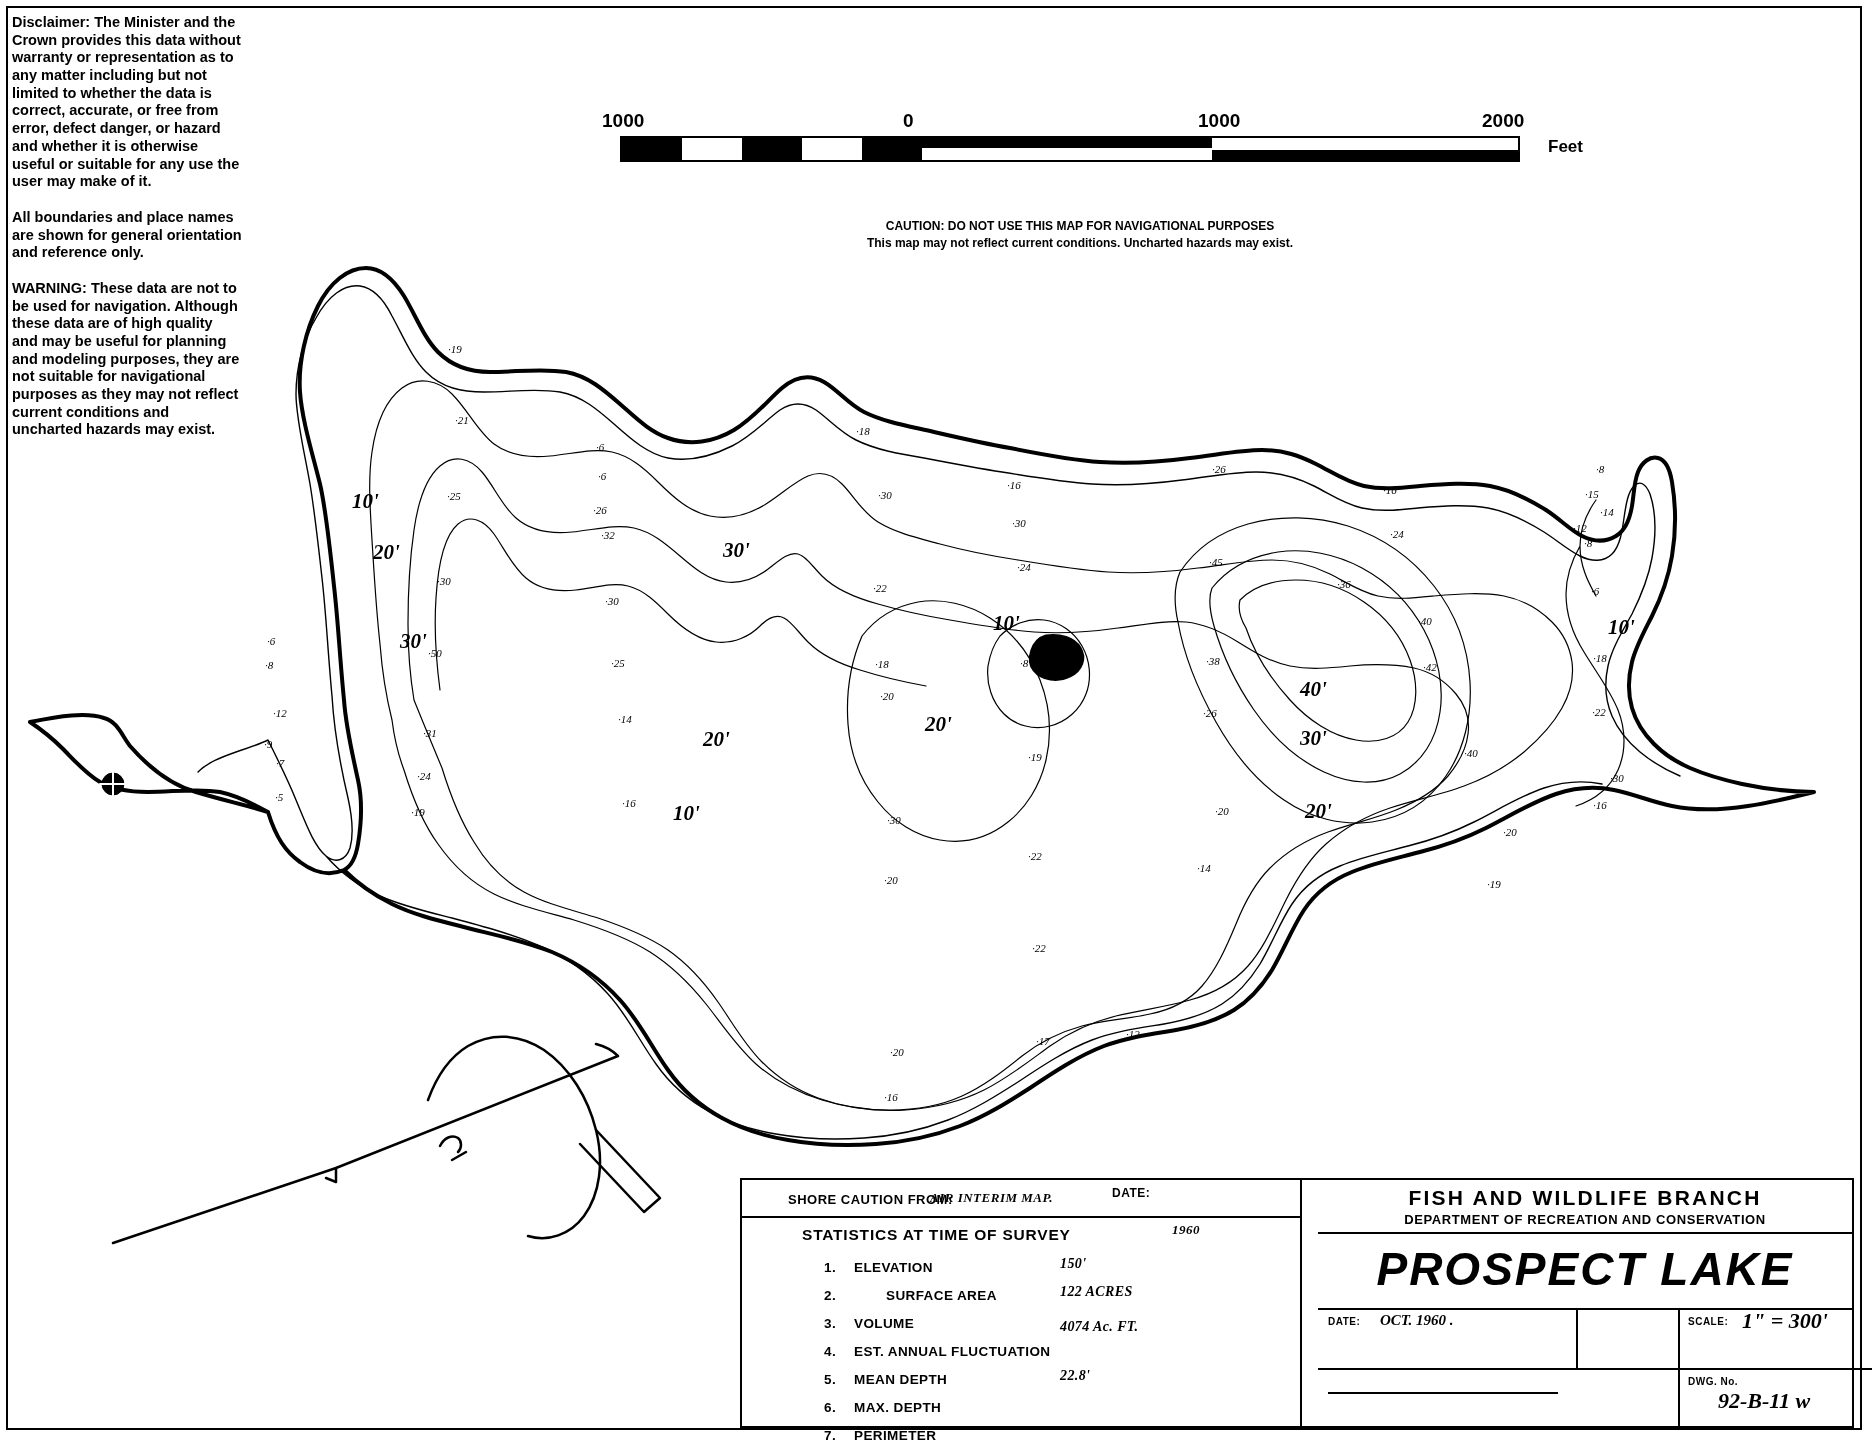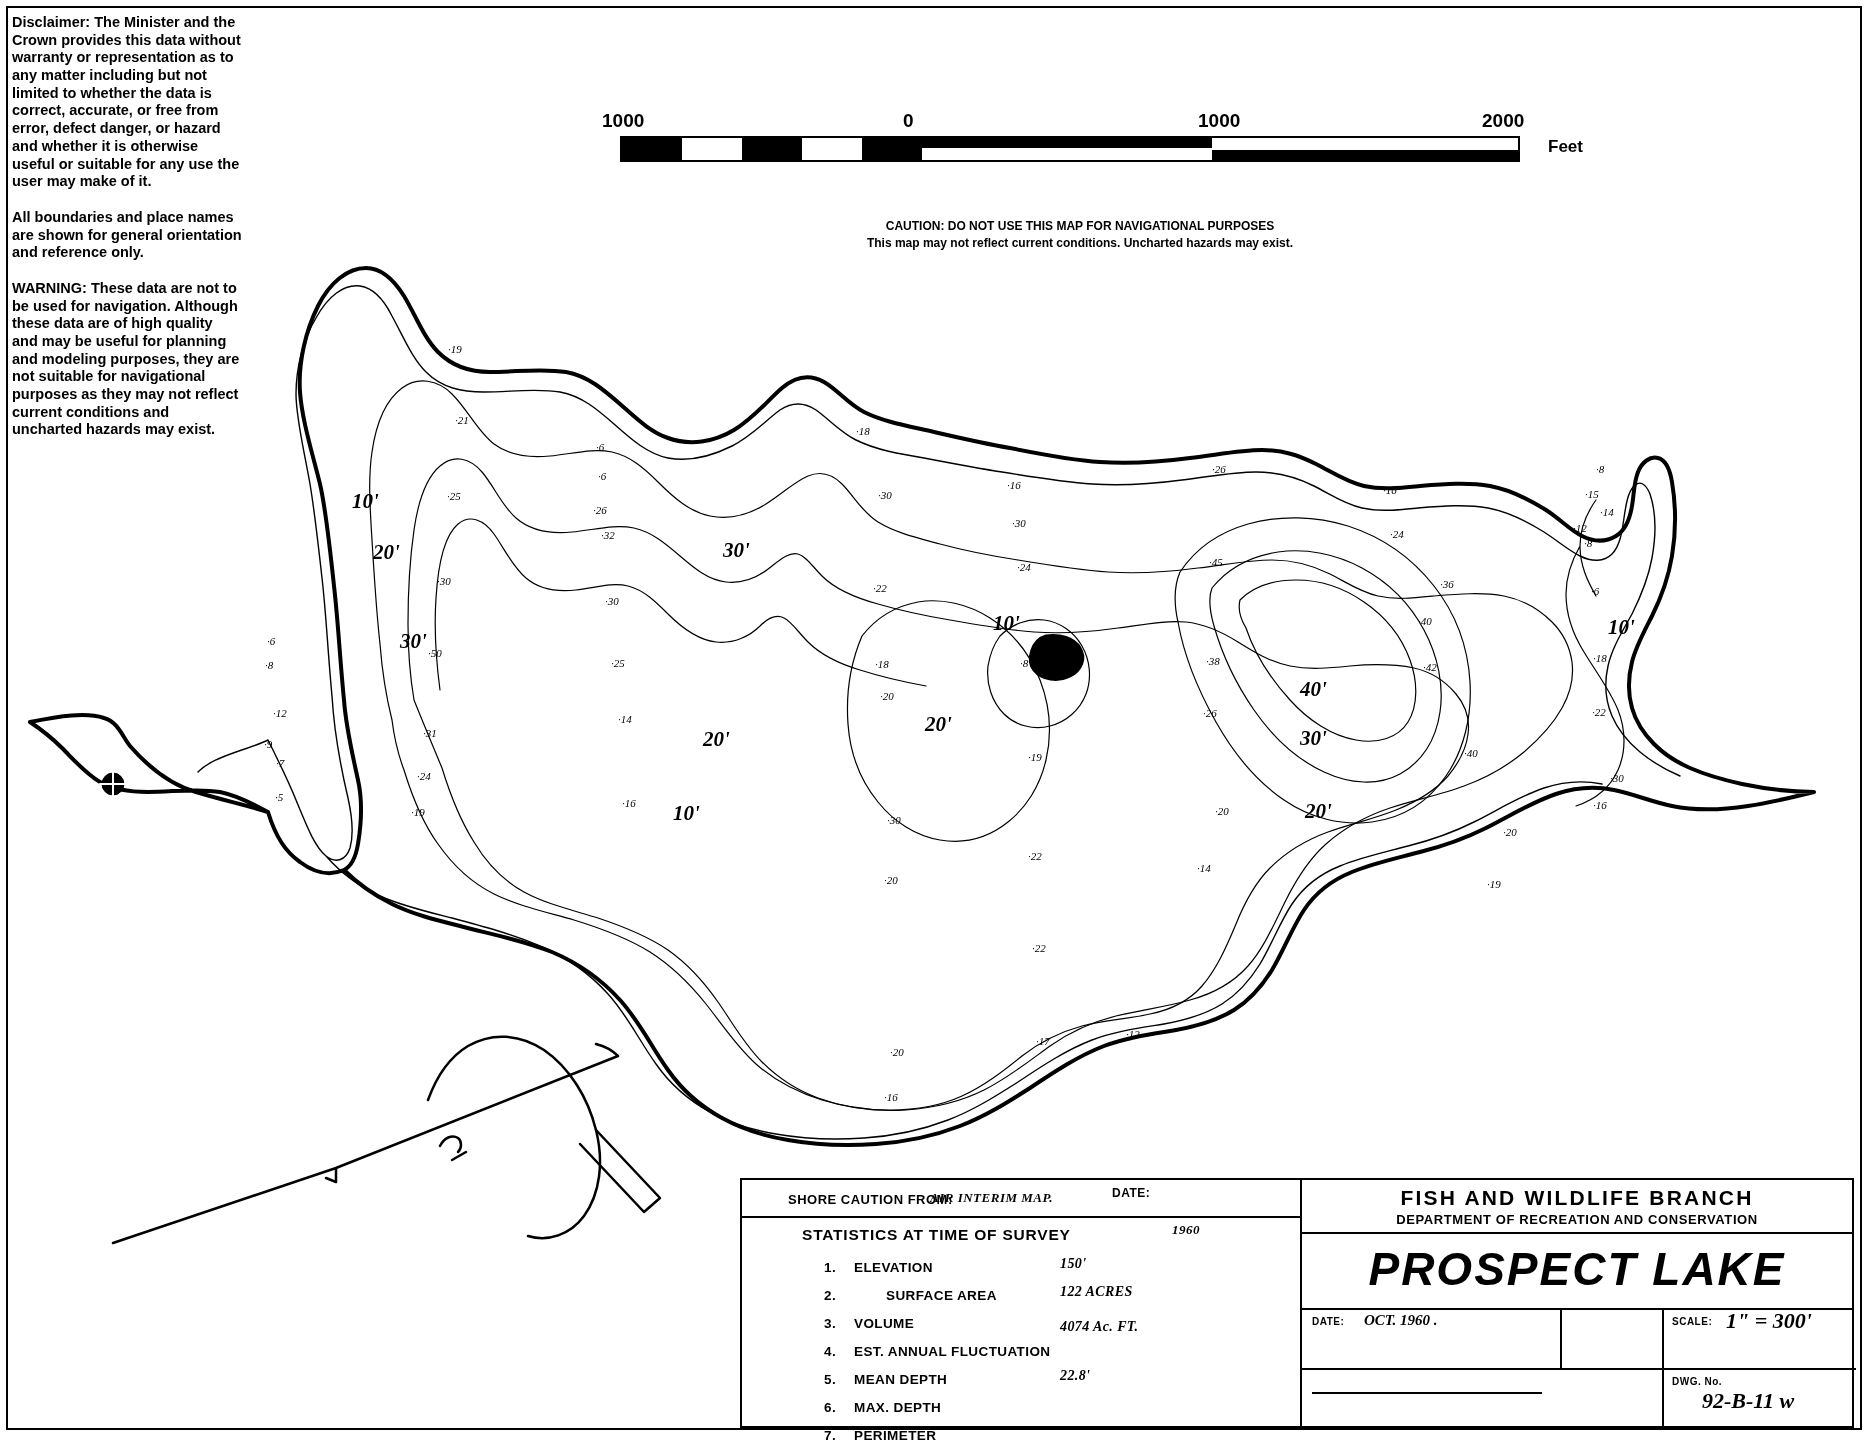--- a/index.html
+++ b/index.html
@@ -18,21 +18,21 @@
   
   #caution{position:absolute;left:700px;top:218px;width:760px;text-align:center;font-size:12px;font-weight:bold;line-height:1.45;}
   
   #mapsvg{position:absolute;left:0;top:0;width:1874px;height:1440px;}
   
   .contlabel{position:absolute;font-size:21px;font-weight:bold;font-style:italic;font-family:"Liberation Serif",serif;}
   .sounding{position:absolute;font-size:11px;font-family:"Liberation Serif",serif;font-style:italic;}
   
   #titleblock{position:absolute;left:740px;top:1178px;width:1114px;height:250px;border:2px solid #000;box-sizing:border-box;display:flex;}
   #tbleft{width:560px;border-right:2px solid #000;box-sizing:border-box;position:relative;}
-  #tbright{flex:1;position:relative;}
+  #tbright{flex:1;position:relative;margin-left:16px;}
   #shoreline{position:absolute;left:0;top:0;width:100%;height:38px;border-bottom:2px solid #000;box-sizing:border-box;font-size:13px;font-weight:bold;letter-spacing:.5px;}
   #shoreline .lbl{position:absolute;left:46px;top:12px;}
   #shoreline .val{position:absolute;left:188px;top:10px;font-style:italic;font-family:"Liberation Serif",serif;font-size:13px;}
   #shoreline .datelbl{position:absolute;left:370px;top:6px;font-size:12px;}
   #shoreline .dateval{position:absolute;left:430px;top:2px;font-style:italic;font-family:"Liberation Serif",serif;font-size:13px;margin-top:40px;}
   #statstitle{position:absolute;left:60px;top:46px;font-size:15.5px;font-weight:bold;letter-spacing:.8px;}
   .statrow{position:absolute;font-size:13.5px;font-weight:bold;letter-spacing:.4px;}
   .statnum{position:absolute;}
   .statlbl{position:absolute;}
   .statval{position:absolute;font-family:"Liberation Serif",serif;font-style:italic;font-weight:bold;font-size:14px;}
@@ -332,21 +332,21 @@
     <span class="sounding" style="left: 1028px; top: 850px;">·22</span>
     <span class="sounding" style="left: 1032px; top: 942px;">·22</span>
     <span class="sounding" style="left: 890px; top: 1046px;">·20</span>
     <span class="sounding" style="left: 884px; top: 1091px;">·16</span>
     <span class="sounding" style="left: 1036px; top: 1035px; text-align: right;">·17</span>
     <span class="sounding" style="left: 1126px; top: 1028px;">·12</span>
     <span class="sounding" style="left: 1212px; top: 463px;">·26</span>
     <span class="sounding" style="left: 1383px; top: 484px;">·16</span>
     <span class="sounding" style="left: 1390px; top: 528px;">·24</span>
     <span class="sounding" style="left: 1209px; top: 556px;">·45</span>
-    <span class="sounding" style="left: 1440px; top: 578px;">·36</span>
+    <span class="sounding" style="left: 1337px; top: 578px;">·36</span>
     <span class="sounding" style="left: 1418px; top: 615px;">·40</span>
     <span class="sounding" style="left: 1206px; top: 655px;">·38</span>
     <span class="sounding" style="left: 1423px; top: 661px;">·42</span>
     <span class="sounding" style="left: 1203px; top: 707px;">·26</span>
     <span class="sounding" style="left: 1464px; top: 747px;">·40</span>
     <span class="sounding" style="left: 1215px; top: 805px;">·20</span>
     <span class="sounding" style="left: 1197px; top: 862px;">·14</span>
     <span class="sounding" style="left: 1596px; top: 463px;">·8</span>
     <span class="sounding" style="left: 1585px; top: 488px;">·15</span>
     <span class="sounding" style="left: 1600px; top: 506px;">·14</span>

